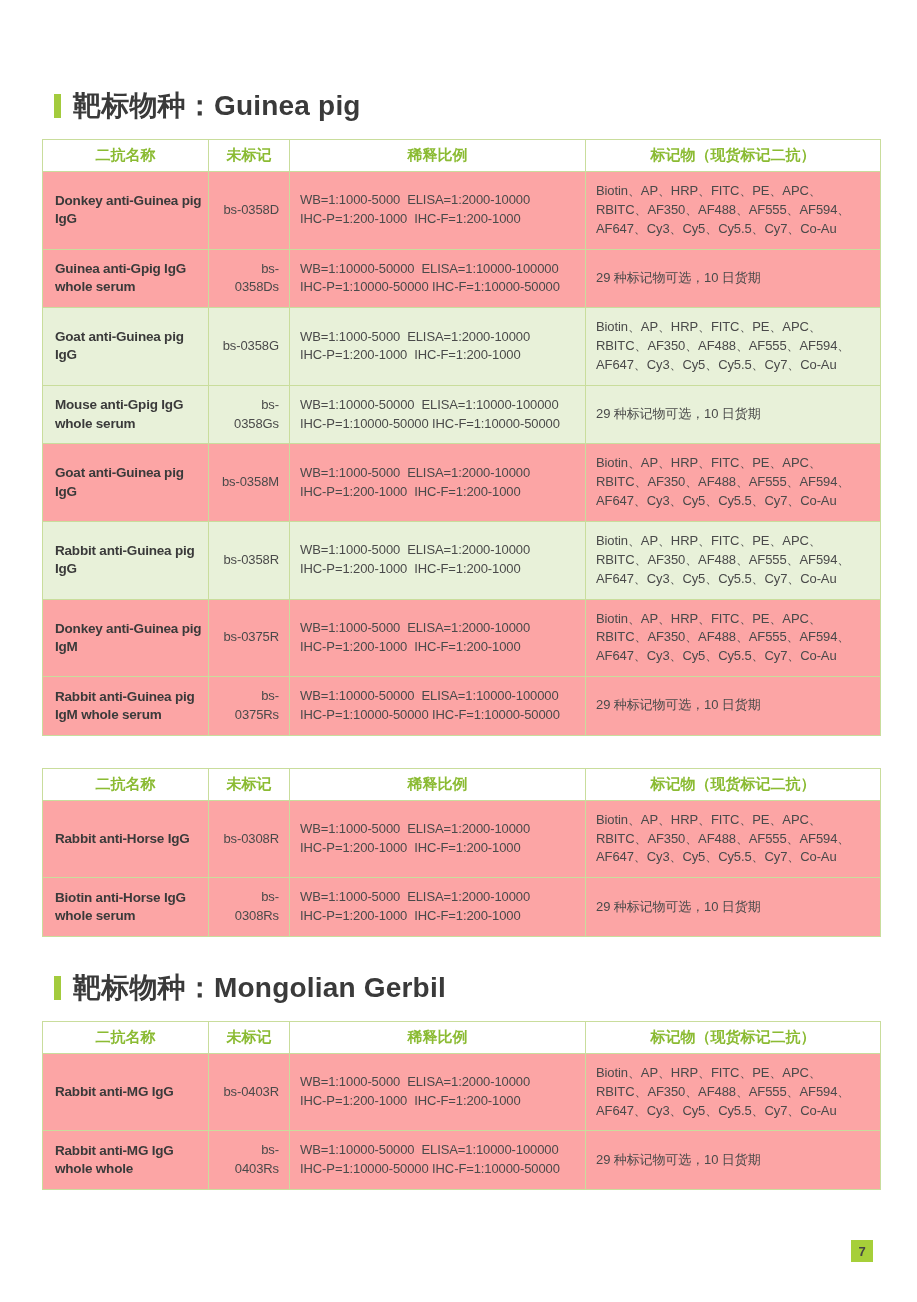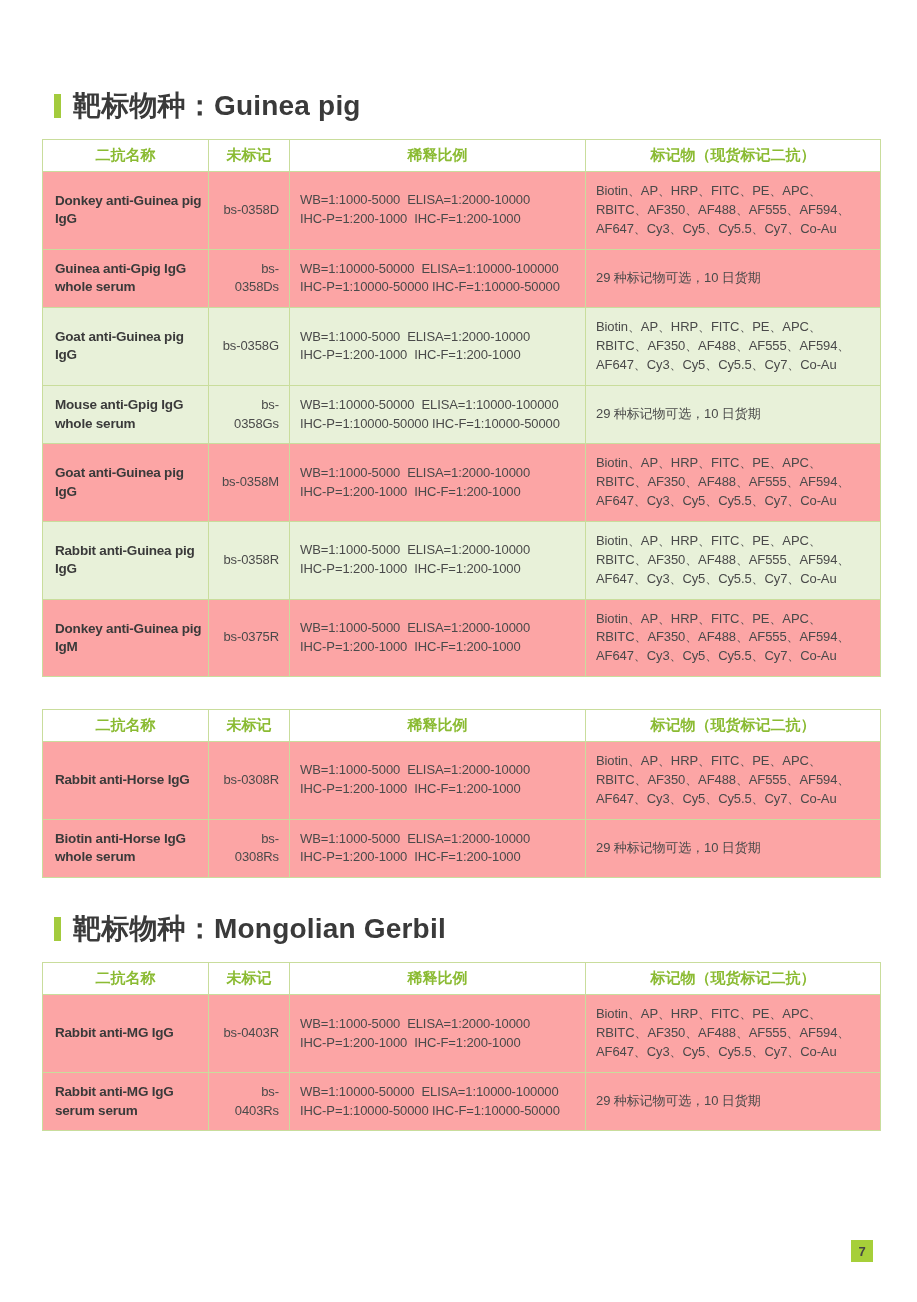--- a/index.html
+++ b/index.html
@@ -167,20 +167,27 @@
   <tr>
     <td class="name">Donkey anti-Guinea pig IgM</td>
     <td class="code">bs-0375R</td>
     <td class="dilution">WB=1:1000-5000  ELISA=1:2000-10000
 IHC-P=1:200-1000  IHC-F=1:200-1000</td>
     <td class="markers">Biotin、AP、HRP、FITC、PE、APC、
 RBITC、AF350、AF488、AF555、AF594、
 AF647、Cy3、Cy5、Cy5.5、Cy7、Co-Au</td>
   </tr>
 
+  <tr>
+    <td class="name">Rabbit anti-Guinea pig IgM whole serum</td>
+    <td class="code">bs-0375Rs</td>
+    <td class="dilution">WB=1:10000-50000  ELISA=1:10000-100000
+IHC-P=1:10000-50000 IHC-F=1:10000-50000</td>
+    <td class="markers">29 种标记物可选，10 日货期</td>
+  </tr>
 </tbody>
     </table>
   </section>
 
   <section class="species-section">
     <table class="antibody-table">
       <colgroup>
         <col class="c-name">
             <col class="c-code">
             <col class="c-dilution">
@@ -241,21 +248,21 @@
     <td class="name">Rabbit anti-MG IgG</td>
     <td class="code">bs-0403R</td>
     <td class="dilution">WB=1:1000-5000  ELISA=1:2000-10000
 IHC-P=1:200-1000  IHC-F=1:200-1000</td>
     <td class="markers">Biotin、AP、HRP、FITC、PE、APC、
 RBITC、AF350、AF488、AF555、AF594、
 AF647、Cy3、Cy5、Cy5.5、Cy7、Co-Au</td>
   </tr>
 
   <tr>
-    <td class="name">Rabbit anti-MG IgG serum serum</td>
+    <td class="name">Rabbit anti-MG IgG whole whole</td>
     <td class="code">bs-0403Rs</td>
     <td class="dilution">WB=1:10000-50000  ELISA=1:10000-100000
 IHC-P=1:10000-50000 IHC-F=1:10000-50000</td>
     <td class="markers">29 种标记物可选，10 日货期</td>
   </tr>
 </tbody>
     </table>
   </section>
 </main>
   <div class="page-number">7</div>

